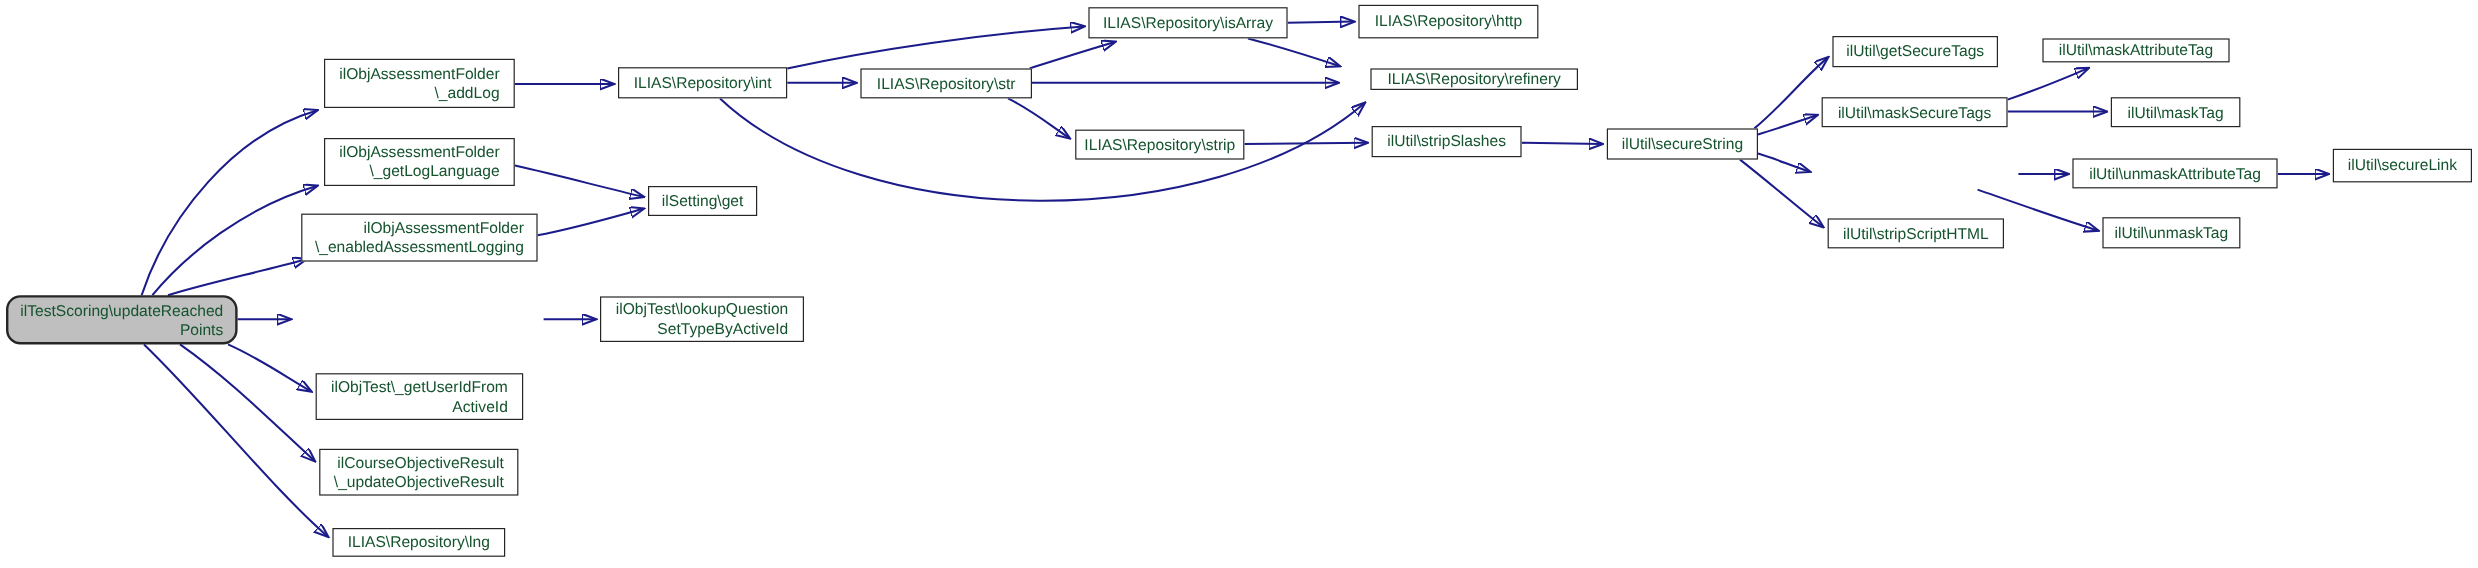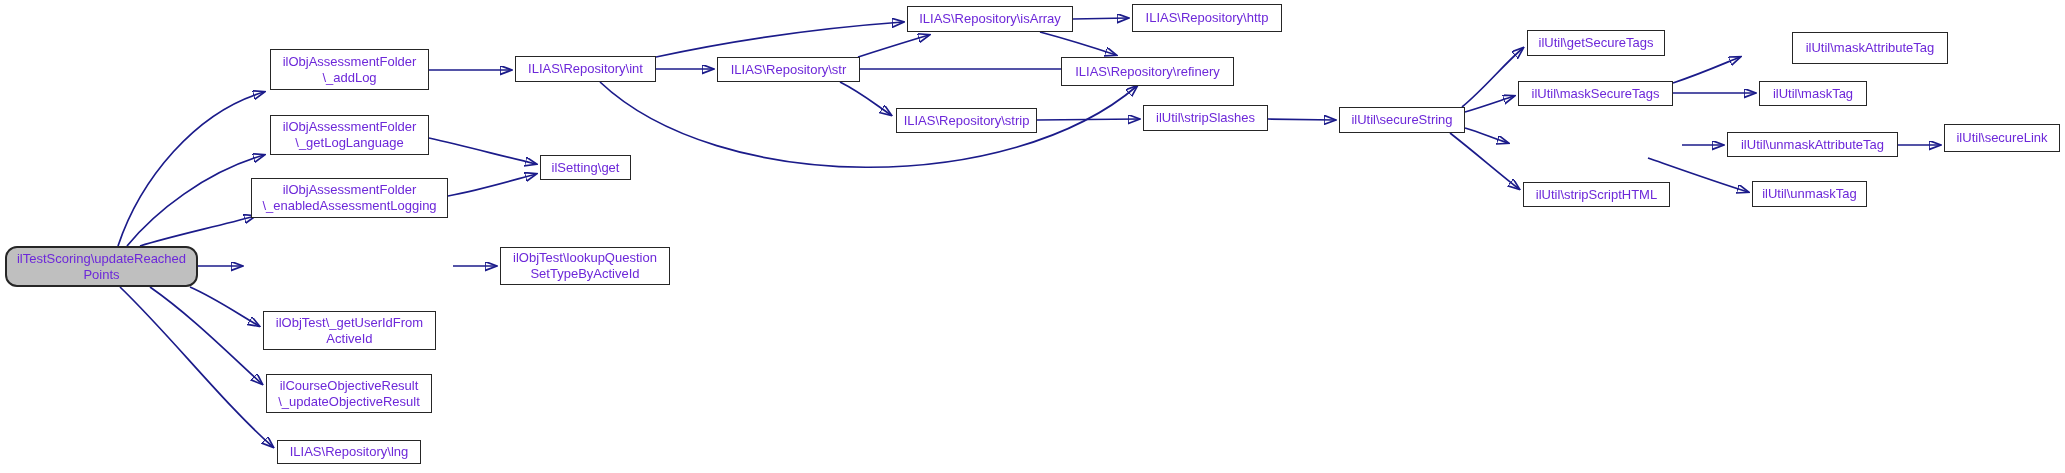--- a/index.html
+++ b/index.html
@@ -20,25 +20,25 @@
     fill: none;
     stroke: #1b1b8a;
     stroke-width: 1.7;
   }
   .node {
     position: absolute;
     box-sizing: border-box;
     display: flex;
     align-items: center;
     justify-content: center;
-    text-align: center;
+    text-align: right;
     white-space: pre-line;
     background: #ffffff;
     border: 1.5px solid #262626;
-    color: #6d28d9;
+    color: #14532d;
     font-size: 13px;
     line-height: 1.22;
     cursor: pointer;
     padding: 0 3px;
   }
   .node.root {
     background: #bfbfbf;
     border-width: 2px;
     cursor: default;
     border-radius: 12px;
@@ -101,25 +101,25 @@
 \_updateObjectiveResult</div>
   <div class="node" style="left:277px;top:440px;width:144px;height:24px">ILIAS\Repository\lng</div>
   <div class="node" style="left:515px;top:56px;width:141px;height:26px">ILIAS\Repository\int</div>
   <div class="node" style="left:540px;top:155px;width:91px;height:25px">ilSetting\get</div>
   <div class="node" style="left:500px;top:247px;width:170px;height:38px">ilObjTest\lookupQuestion
 SetTypeByActiveId</div>
   <div class="node" style="left:717px;top:57px;width:143px;height:25px">ILIAS\Repository\str</div>
   <div class="node" style="left:907px;top:6px;width:166px;height:26px">ILIAS\Repository\isArray</div>
   <div class="node" style="left:896px;top:108px;width:141px;height:25px">ILIAS\Repository\strip</div>
   <div class="node" style="left:1132px;top:4px;width:150px;height:28px">ILIAS\Repository\http</div>
-  <div class="node" style="left:1061px;top:57px;width:173px;height:29px">ILIAS\Repository\refinery</div>
+  <div class="node" style="left:1142px;top:57px;width:173px;height:18px">ILIAS\Repository\refinery</div>
   <div class="node" style="left:1143px;top:105px;width:125px;height:26px">ilUtil\stripSlashes</div>
   <div class="node" style="left:1339px;top:107px;width:126px;height:26px">ilUtil\secureString</div>
   <div class="node" style="left:1527px;top:30px;width:138px;height:26px">ilUtil\getSecureTags</div>
   <div class="node" style="left:1518px;top:81px;width:155px;height:25px">ilUtil\maskSecureTags</div>
   <div class="node" style="left:1523px;top:182px;width:147px;height:25px">ilUtil\stripScriptHTML</div>
-  <div class="node" style="left:1792px;top:32px;width:156px;height:32px">ilUtil\maskAttributeTag</div>
+  <div class="node" style="left:1702px;top:32px;width:156px;height:20px">ilUtil\maskAttributeTag</div>
   <div class="node" style="left:1759px;top:81px;width:108px;height:25px">ilUtil\maskTag</div>
   <div class="node" style="left:1727px;top:132px;width:171px;height:25px">ilUtil\unmaskAttributeTag</div>
   <div class="node" style="left:1752px;top:181px;width:115px;height:26px">ilUtil\unmaskTag</div>
   <div class="node" style="left:1944px;top:124px;width:116px;height:28px">ilUtil\secureLink</div>
 
 </div>
 
 </body></html>

